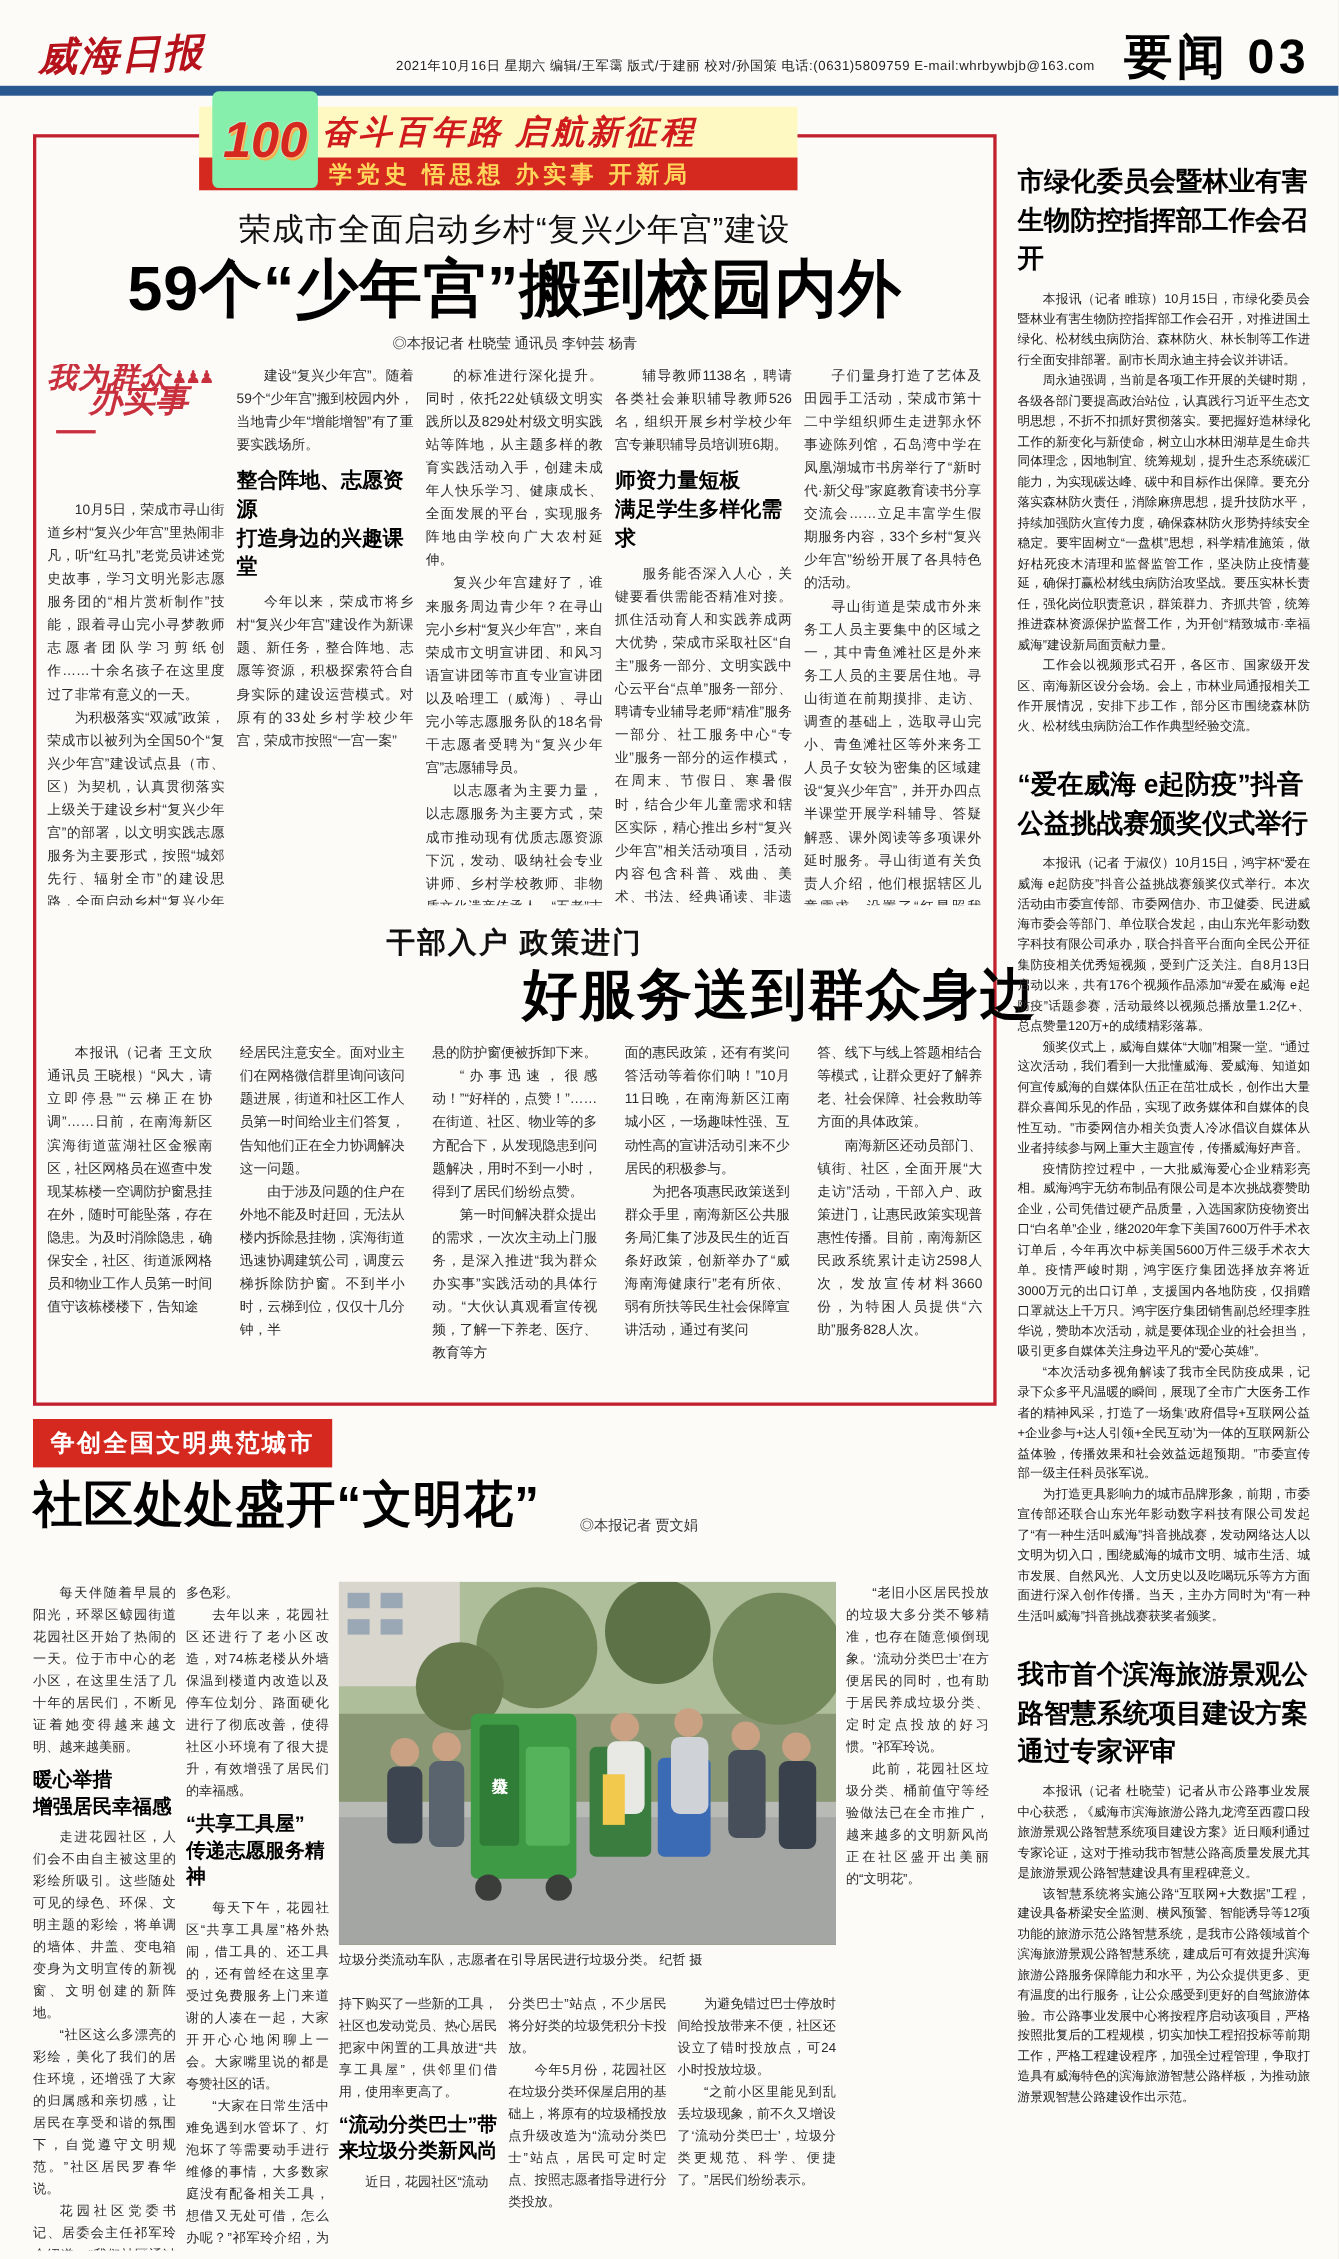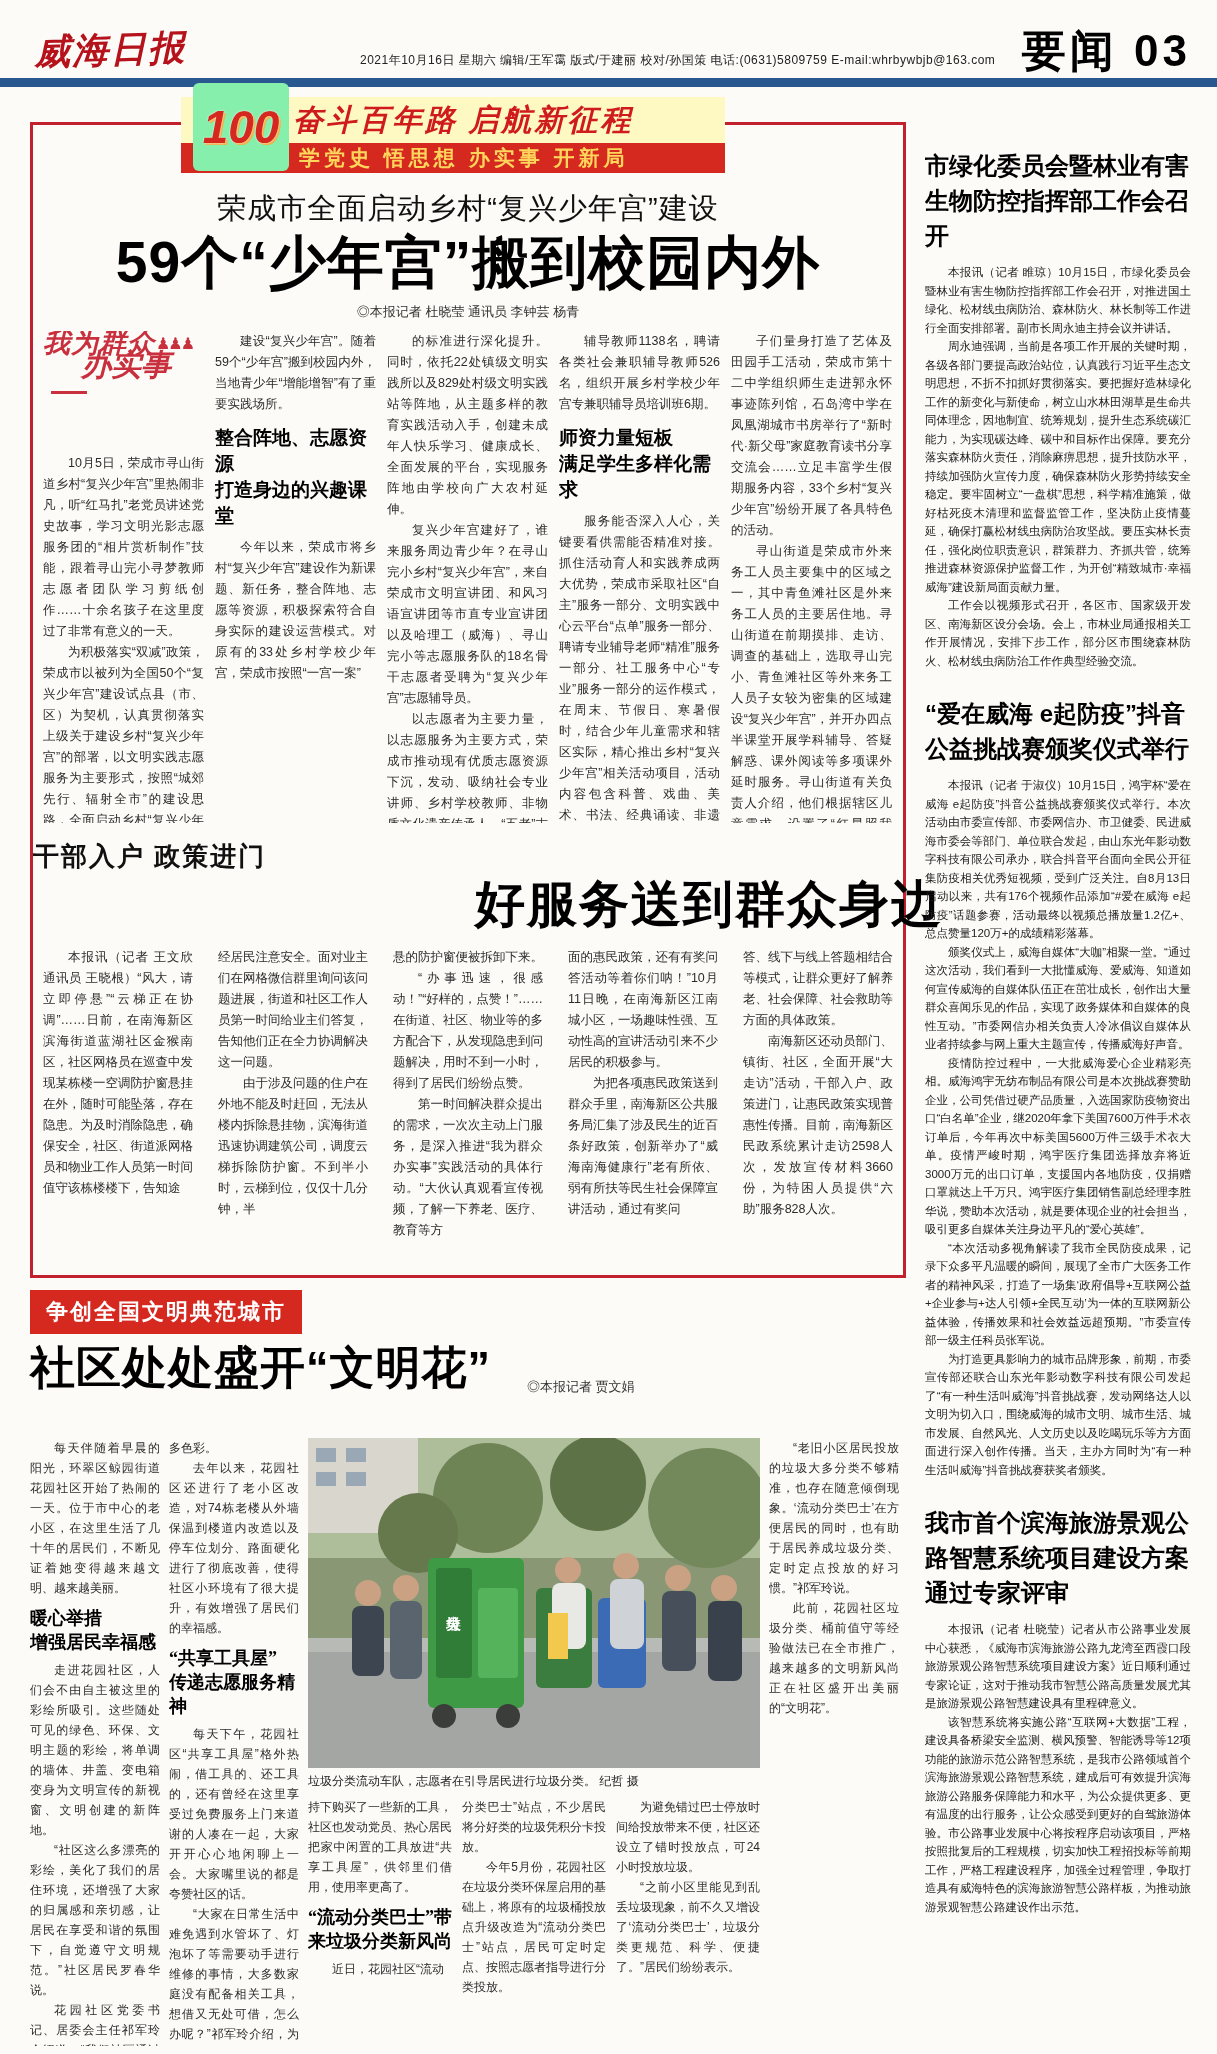--- a/index.html
+++ b/index.html
@@ -24,41 +24,41 @@
   .emblem span{font-size:46px;font-weight:900;font-style:italic;color:#d5281f;
         text-shadow:0 0 2px #fff,2px 2px 0 #f3b04a;}
   .kicker1{position:absolute;left:0;top:64px;width:100%;text-align:center;font-size:29px;font-weight:400;color:#101010;letter-spacing:1px;}
   .title1{position:absolute;left:0;top:100px;width:100%;text-align:center;font-size:57px;font-weight:900;color:#000;letter-spacing:1px;}
   .byline1{position:absolute;left:0;top:178px;width:100%;text-align:center;font-size:13px;color:#333;}
   .body1{position:absolute;left:10px;top:206px;width:850px;height:492px;display:flex;gap:11px;}
   .body2{position:absolute;left:10px;top:822px;width:850px;height:300px;display:flex;gap:25px;}
   .col{width:161px;height:100%;overflow:hidden;font-size:12.5px;line-height:21px;text-align:justify;}
   .jp{margin:0;text-indent:2em;text-align:justify;}
   .sub{font-size:19px;font-weight:800;line-height:26px;color:#000;margin:10px 0 8px 0;text-align:left;}
-  .kicker2{position:absolute;left:0;top:714px;width:100%;text-align:left;font-size:26px;font-weight:700;color:#101010;letter-spacing:2px;}
+  .kicker2{position:absolute;left:0;top:714px;width:100%;text-align:center;font-size:26px;font-weight:700;color:#101010;letter-spacing:2px;}
   .title2{position:absolute;left:0;top:746px;width:100%;text-align:right;font-size:50px;font-weight:900;color:#000;letter-spacing:2px;margin-left:40px;}
   
   .stamp{width:152px;height:112px;position:relative;margin:2px 0 8px 0;}
   .stamp .s1{font-size:27px;font-weight:900;font-style:italic;color:#c9303e;letter-spacing:1px;
         font-family:"Liberation Serif",serif;}
   .stamp .s2{font-size:30px;font-weight:900;font-style:italic;color:#c9303e;margin-left:38px;
         font-family:"Liberation Serif",serif;}
   .stamp .dash{position:absolute;left:8px;top:58px;width:36px;height:3px;background:#c9303e;}
   .stamp .figs{position:absolute;right:2px;top:0;font-size:16px;color:#c9303e;letter-spacing:-2px;}
   
   .redlabel{position:absolute;left:30px;top:1290px;background:#d5281f;color:#fff;font-size:22px;
         font-weight:800;letter-spacing:2px;padding:7px 16px;}
   .title3{position:absolute;left:30px;top:1338px;font-size:45px;font-weight:900;color:#000;letter-spacing:1px;}
   .byline3{position:absolute;left:527px;top:1378px;font-size:13px;color:#333;}
   .body3{position:absolute;left:30px;top:1438px;width:878px;height:608px;display:flex;gap:9px;}
   .bcol{width:130px;height:100%;overflow:hidden;font-size:12px;line-height:20px;text-align:justify;}
-  .bsub{font-size:18px;font-weight:800;line-height:24px;margin:8px 0 6px 0;text-align:left;color:#000;font-family:Liberation Serif, serif;}
+  .bsub{font-size:18px;font-weight:800;line-height:24px;margin:8px 0 6px 0;text-align:left;color:#000;}
   .bmid{width:452px;height:100%;overflow:hidden;}
   .caption{font-size:12px;color:#222;margin-top:5px;line-height:16px;}
-  .undercols{display:flex;gap:10px;margin-top:8px;height:222px;}
+  .undercols{display:flex;gap:10px;margin-top:22px;height:222px;}
   .ucol{width:144px;overflow:hidden;font-size:12px;line-height:20px;text-align:justify;}
   
   .sidebar{position:absolute;left:925px;top:148px;width:266px;height:1898px;overflow:hidden;}
   .sb-title{font-size:24px;font-weight:900;line-height:35px;color:#000;margin:0 0 10px 0;text-align:left;}
   .sb-body{font-size:11.5px;line-height:18.5px;text-align:justify;color:#222;}
   .sb-art{margin-bottom:26px;}
   
   .photo{width:452px;height:330px;display:block;background:#7d8a66;}
 </style>
 </head>

